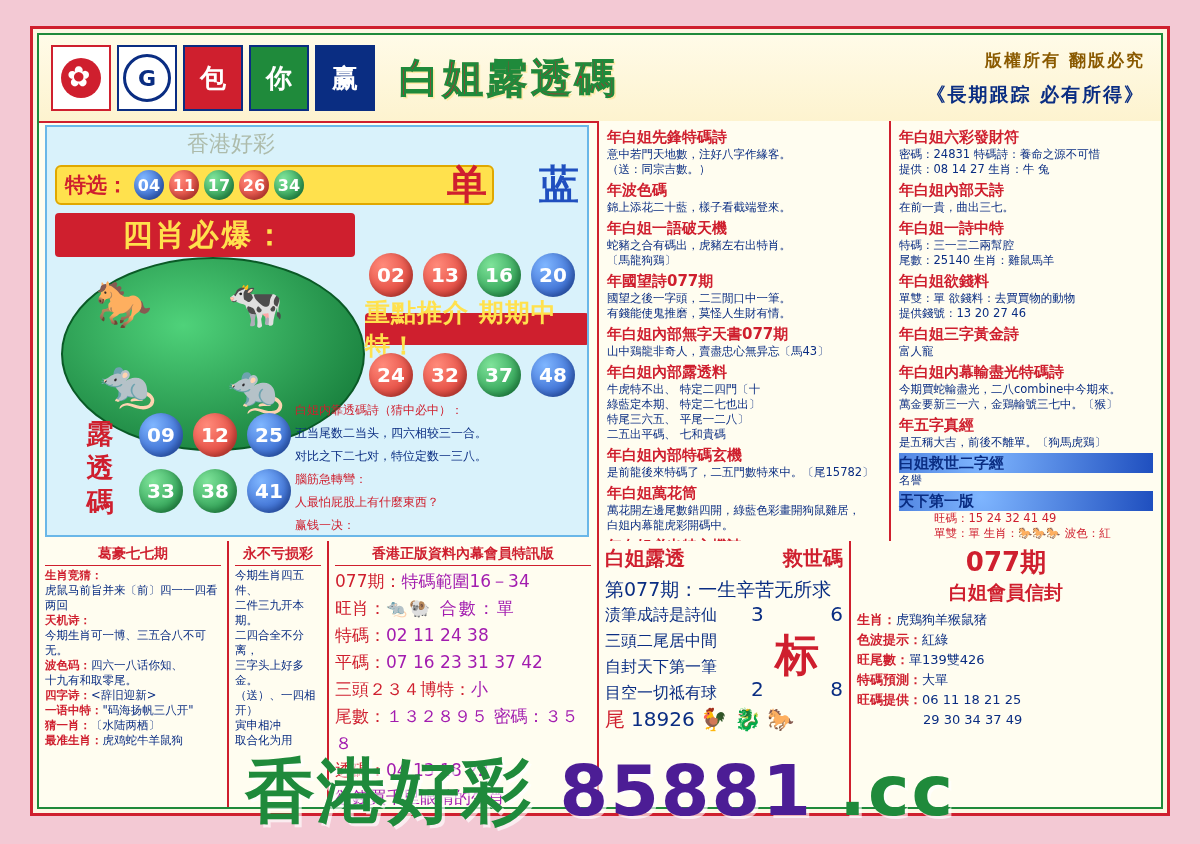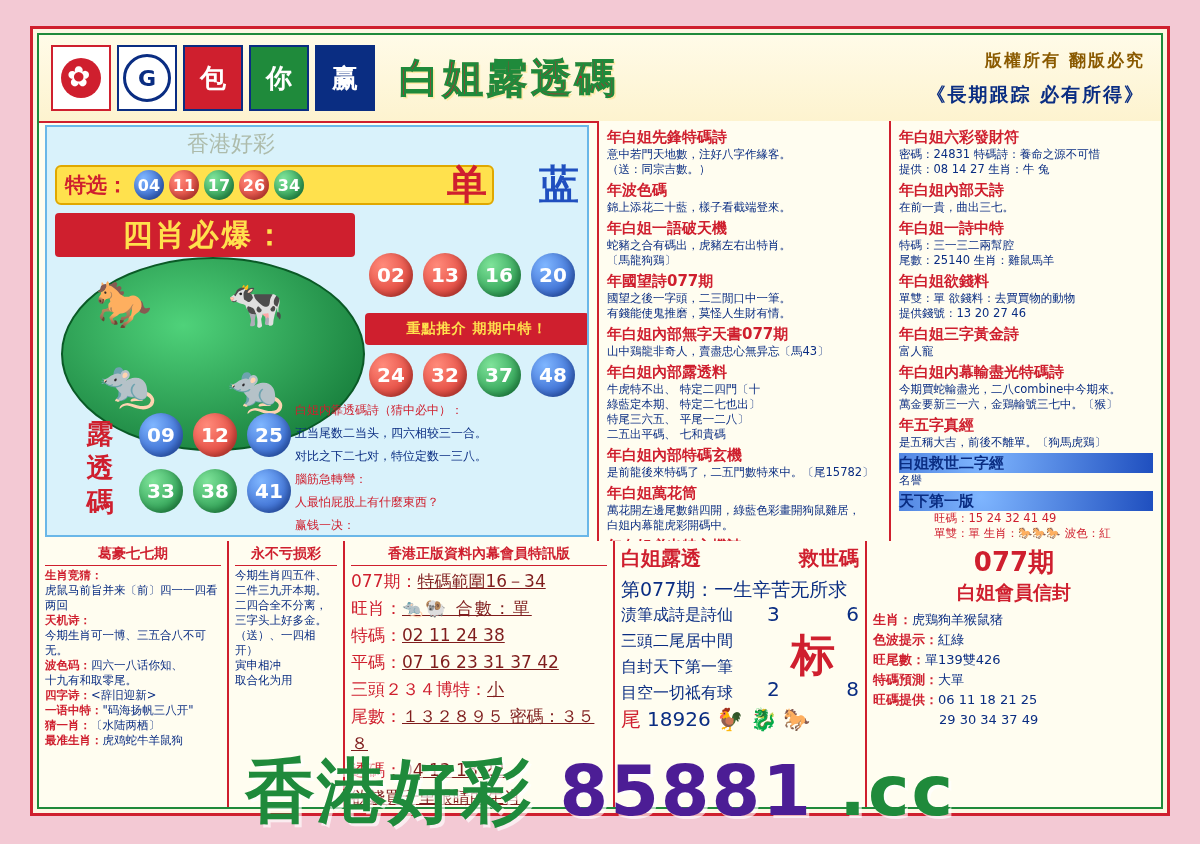--- a/index.html
+++ b/index.html
@@ -75,21 +75,21 @@
   .ellipse{position:absolute;left:14px;top:130px;width:300px;height:190px;border-radius:50%;background:radial-gradient(ellipse at 40% 35%,#4fd27a,#0b6b2e);border:2px solid #0a5a26;}
   .animal{position:absolute;font-size:46px;}
   .a1{left:48px;top:150px;}
   .a2{left:180px;top:150px;}
   .a3{left:52px;top:230px;}
   .a4{left:180px;top:235px;}
   .ballgrid{position:absolute;left:322px;top:126px;width:210px;}
   .ballrow{display:flex;gap:10px;margin-bottom:12px;}
   .ball.lg{width:44px;height:44px;font-size:20px;}
   .redbar{position:absolute;left:318px;top:186px;width:224px;height:32px;background:#cf1f2e;border-radius:4px;display:flex;align-items:center;justify-content:center;}
-  .redbar span{color:#ffe14d;font-size:14px;font-weight:bold;letter-spacing:1px;}
+  .redbar span{color:#ffe14d;font-size:25px;font-weight:bold;letter-spacing:1px;}
   .lutouma{position:absolute;left:16px;top:290px;width:74px;text-align:center;}
   .lutouma div{font-size:27px;font-weight:bold;color:#cf1f2e;line-height:34px;}
   .balls-left{position:absolute;left:92px;top:286px;}
   .poem{position:absolute;left:248px;top:272px;width:288px;color:#cf1f2e;font-size:12px;line-height:23px;}
   .poem-line{white-space:nowrap;}
   .poem-b{color:#0a2d82;}
   .watermark-top{position:absolute;left:140px;top:2px;font-size:22px;color:#8a8f6a;opacity:.55;}
 
   
   .txtcol{position:absolute;left:0;top:0;right:0;bottom:0;padding:6px 8px;box-sizing:border-box;overflow:hidden;}
@@ -97,30 +97,30 @@
   .t-head.blue{color:#0a2d82;}
   .t-line{color:#0a2d82;font-size:11.5px;line-height:15px;}
   .t-line.r{color:#cf1f2e;padding-left:35px;}
   .blk{margin-bottom:3px;}
 
   
   .row-bot{position:absolute;left:0;top:420px;right:0;bottom:0;display:flex;}
   .bcol{position:relative;border-right:2px solid #cf1f2e;box-sizing:border-box;padding:4px 6px;}
   .bcol:last-child{border-right:none;}
   .bc1{width:190px;background:#fffdf0;}
-  .bc2{width:116px;background:#fffdf0;}
+  .bc2{width:100px;background:#fffdf0;}
   .bc3{width:270px;background:#fffdf0;}
   .bc4{width:252px;background:#fffdf0;}
   .bc5{flex:1;background:#fffdf0;}
   .bhdr{text-align:center;color:#cf1f2e;font-size:14px;font-weight:bold;border-bottom:1px solid #cf1f2e;padding-bottom:2px;margin-bottom:2px;}
   .bhdr.big{font-size:20px;border:none;}
   .brow{font-size:11.5px;color:#0a2d82;line-height:15px;}
   .brow .lbl{color:#cf1f2e;font-weight:bold;}
   .b3line{font-size:17px;color:#cf1f2e;line-height:27px;}
-  .b3line .v{color:#7f1d1d;text-decoration:underline;}
+  .b3line .v{color:#a21caf;}
   .b4line{font-size:16px;color:#0a2d82;line-height:26px;}
   .bigchar{font-size:44px;color:#cf1f2e;font-weight:bold;}
   .b5line{font-size:13px;color:#0a2d82;line-height:20px;}
   .b5line .lbl{color:#cf1f2e;font-weight:bold;}
   .per077{font-size:26px;font-weight:bold;color:#cf1f2e;text-align:center;}
   .mini-animals{font-size:17px;letter-spacing:2px;}
 
   
   .wm-big{
     position:absolute;left:0;top:745px;width:1200px;text-align:center;

